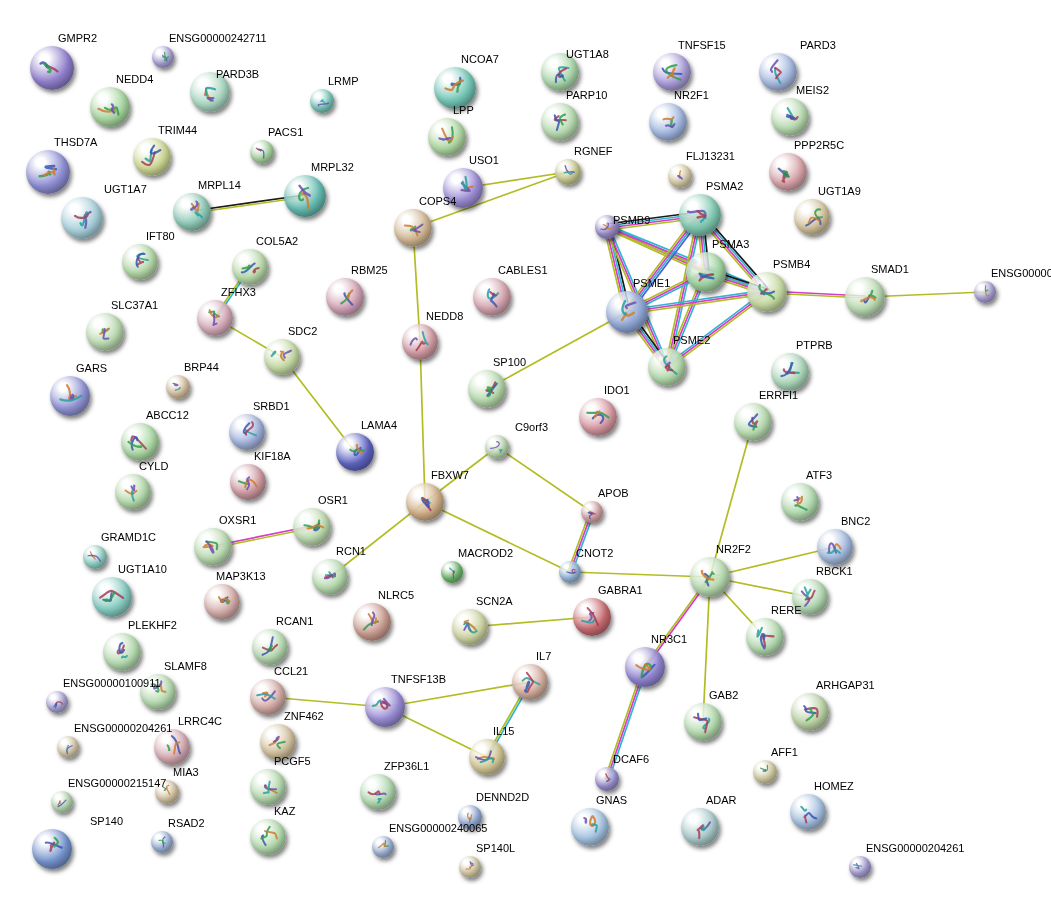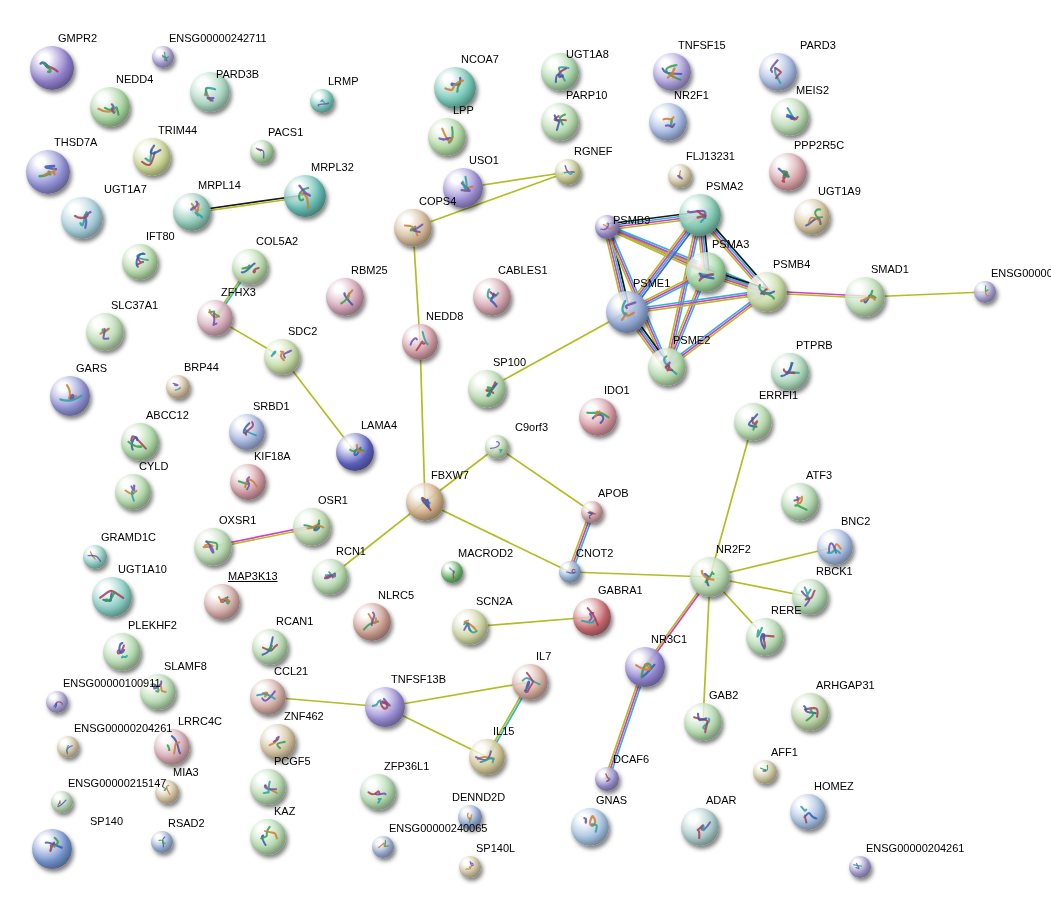--- a/index.html
+++ b/index.html
@@ -735,21 +735,21 @@
         </svg>
       </div>
       <div class="lbl" style="left: 118px; top: 563px;">UGT1A10</div>
       <div class="node" style="left: 204px; top: 584px; width: 36px; height: 36px; background: radial-gradient(circle at 33% 28%, rgb(255, 255, 255) 0%, rgba(255, 255, 255, 0.75) 10%, rgb(209, 169, 165) 55%, rgb(138, 112, 109) 100%);">
         <svg width="36" height="36">
           <path d="M 23.6 13.3 C 16.6 24.1, 13.3 12.4, 22.9 16.3" fill="none" stroke="#3a56b4" stroke-width="2.0" stroke-linecap="round" opacity="0.85"></path>
           <path d="M 24.5 16.4 C 25.7 19.1, 23.4 22.8, 21.5 13.9" fill="none" stroke="#2f9e4e" stroke-width="2.0" stroke-linecap="round" opacity="0.85"></path>
           <path d="M 14.9 13.0 C 22.0 25.5, 14.8 9.4, 25.7 17.3" fill="none" stroke="#d07b2e" stroke-width="2.0" stroke-linecap="round" opacity="0.85"></path>
         </svg>
       </div>
-      <div class="lbl" style="left: 228px; top: 570px; text-decoration: underline;">MAP3K13</div>
+      <div class="lbl" style="left: 216px; top: 570px;">MAP3K13</div>
       <div class="node" style="left: 353px; top: 603px; width: 38px; height: 38px; background: radial-gradient(circle at 33% 28%, rgb(255, 255, 255) 0%, rgba(255, 255, 255, 0.75) 10%, rgb(201, 155, 143) 55%, rgb(133, 102, 94) 100%);">
         <svg width="38" height="38">
           <path d="M 10.8 26.6 C 15.3 21.8, 15.0 21.1, 25.0 18.6" fill="none" stroke="#2f9e4e" stroke-width="2.1" stroke-linecap="round" opacity="0.85"></path>
           <path d="M 22.9 15.3 C 23.3 26.1, 19.3 16.4, 15.6 11.0" fill="none" stroke="#d07b2e" stroke-width="2.1" stroke-linecap="round" opacity="0.85"></path>
           <path d="M 20.0 9.5 C 23.8 15.2, 19.2 11.5, 18.7 22.1" fill="none" stroke="#6a4fb3" stroke-width="2.1" stroke-linecap="round" opacity="0.85"></path>
         </svg>
       </div>
       <div class="lbl" style="left: 378px; top: 589px;">NLRC5</div>
       <div class="node" style="left: 452px; top: 609px; width: 36px; height: 36px; background: radial-gradient(circle at 33% 28%, rgb(255, 255, 255) 0%, rgba(255, 255, 255, 0.75) 10%, rgb(205, 211, 161) 55%, rgb(135, 139, 106) 100%);">
         <svg width="36" height="36">
@@ -928,21 +928,21 @@
           <path d="M 15.0 12.1 C 27.5 15.0, 24.3 12.2, 26.9 19.5" fill="none" stroke="#d07b2e" stroke-width="2.0" stroke-linecap="round" opacity="0.85"></path>
         </svg>
       </div>
       <div class="lbl" style="left: 274px; top: 805px;">KAZ</div>
       <div class="node" style="left: 458px; top: 805px; width: 24px; height: 24px; background: radial-gradient(circle at 33% 28%, rgb(255, 255, 255) 0%, rgba(255, 255, 255, 0.75) 10%, rgb(149, 171, 215) 55%, rgb(98, 113, 142) 100%);">
         <svg width="24" height="24">
           <path d="M 11.5 17.1 C 13.5 11.0, 9.1 13.7, 13.1 13.9" fill="none" stroke="#2f9e4e" stroke-width="1.3" stroke-linecap="round" opacity="0.85"></path>
           <path d="M 10.2 8.3 C 7.9 10.6, 12.5 18.6, 13.6 9.9" fill="none" stroke="#d07b2e" stroke-width="1.3" stroke-linecap="round" opacity="0.85"></path>
         </svg>
       </div>
-      <div class="lbl" style="left: 452px; top: 791px;">DENND2D</div>
+      <div class="lbl" style="left: 476px; top: 791px;">DENND2D</div>
       <div class="node" style="left: 571px; top: 808px; width: 38px; height: 38px; background: radial-gradient(circle at 33% 28%, rgb(255, 255, 255) 0%, rgba(255, 255, 255, 0.75) 10%, rgb(163, 193, 223) 55%, rgb(108, 127, 147) 100%);">
         <svg width="38" height="38">
           <path d="M 21.5 8.0 C 30.3 17.7, 13.8 23.9, 20.9 8.5" fill="none" stroke="#d07b2e" stroke-width="2.1" stroke-linecap="round" opacity="0.85"></path>
           <path d="M 13.3 10.1 C 17.2 10.5, 13.6 19.8, 14.9 10.8" fill="none" stroke="#6a4fb3" stroke-width="2.1" stroke-linecap="round" opacity="0.85"></path>
           <path d="M 21.0 16.4 C 27.5 16.3, 26.1 18.2, 24.7 23.8" fill="none" stroke="#28a0a0" stroke-width="2.1" stroke-linecap="round" opacity="0.85"></path>
         </svg>
       </div>
       <div class="lbl" style="left: 596px; top: 794px;">GNAS</div>
       <div class="node" style="left: 681px; top: 808px; width: 38px; height: 38px; background: radial-gradient(circle at 33% 28%, rgb(255, 255, 255) 0%, rgba(255, 255, 255, 0.75) 10%, rgb(169, 201, 201) 55%, rgb(112, 133, 133) 100%);">
         <svg width="38" height="38">

